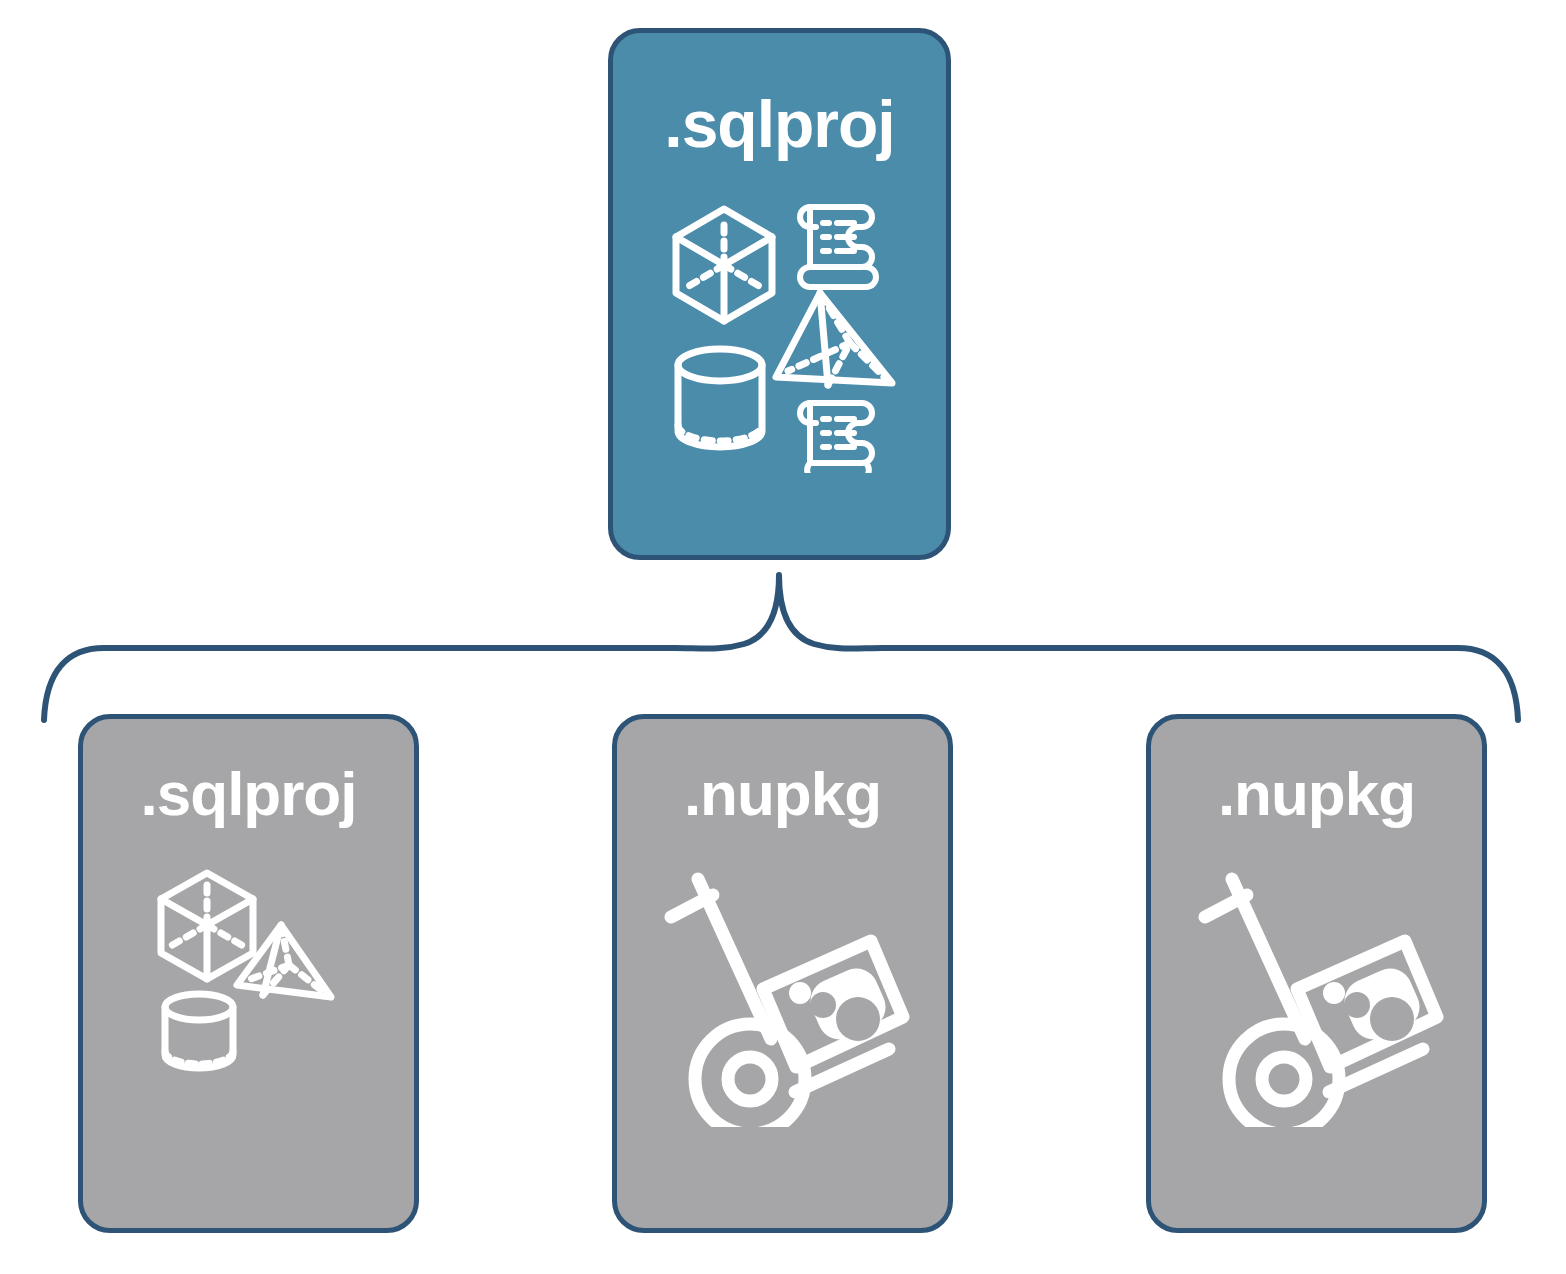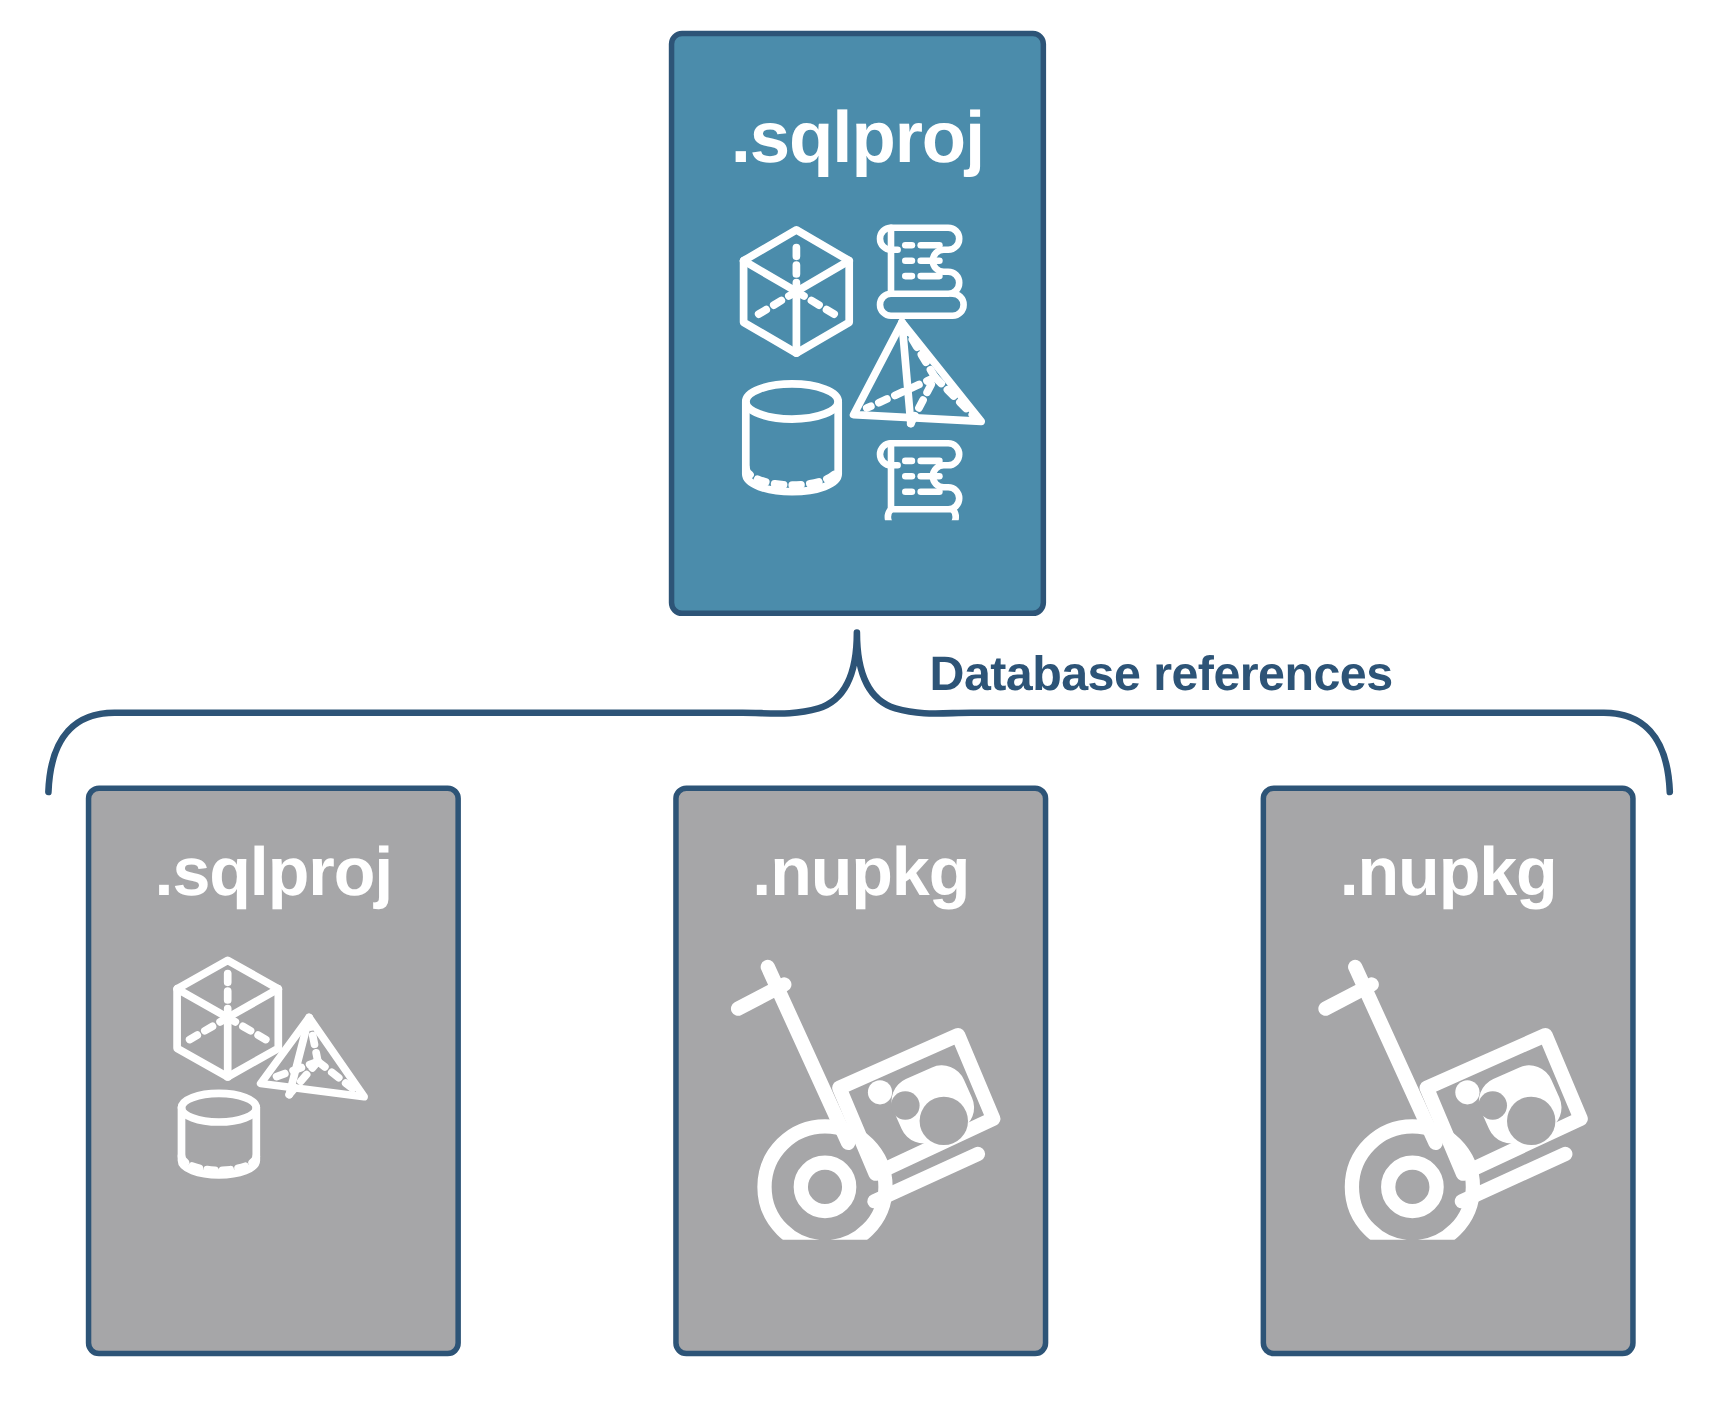--- a/index.html
+++ b/index.html
@@ -17,21 +17,21 @@
     height: 1274px;
     background: #ffffff;
     overflow: hidden;
   }
 
   
   .card {
     position: absolute;
     box-sizing: border-box;
     border: 5px solid #2d5477;
-    border-radius: 12px;
+    border-radius: 32px;
     display: block;
   }
   .card.blue  { background: #4b8cab; }
   .card.gray  { background: #a6a6a8; }
 
   .card-title {
     position: absolute;
     left: 0;
     right: 0;
     text-align: center;
@@ -168,21 +168,20 @@
              C720,111 700,108 675,108
              L104,108
              C70,108 46,128 44,180
              M779,35
              C779,70 788,96 814,104
              C838,111 858,108 883,108
              L1458,108
              C1492,108 1516,128 1518,180" stroke="#2d5477" stroke-width="6" stroke-linecap="round" fill="none"></path>
   </svg>
 
-  <div id="brace-label">Database references</div>
 
   <div class="card gray" id="card-b1">
     <div class="card-title">.sqlproj</div>
     <div class="card-icons">
       <svg width="215" height="215" viewBox="0 0 215 215" fill="none" stroke="#ffffff" stroke-width="7" stroke-linecap="round" stroke-linejoin="round">
         <g>
           <polygon points="20,32 66,6 112,32 112,86 66,112 20,86" fill="none"></polygon>
           <polyline points="20,32 66,58 112,32"></polyline>
           <line x1="66" y1="58" x2="66" y2="112"></line>
           <g stroke-dasharray="8 8">

